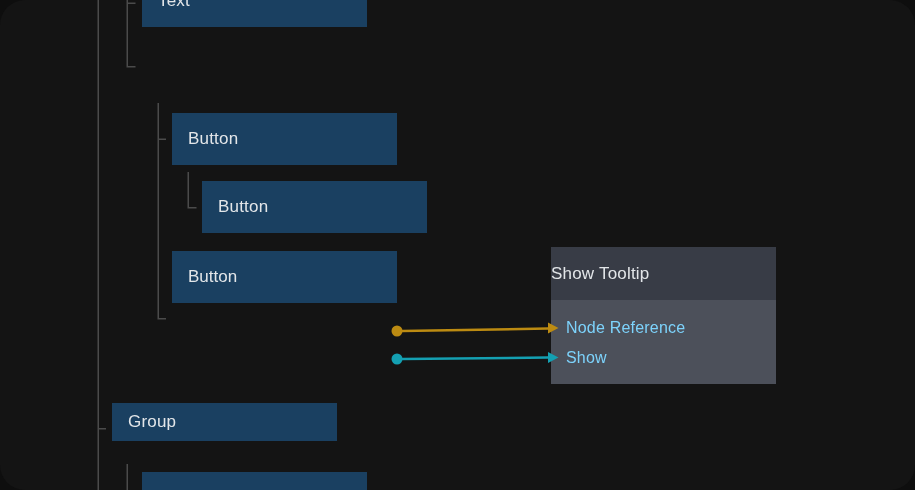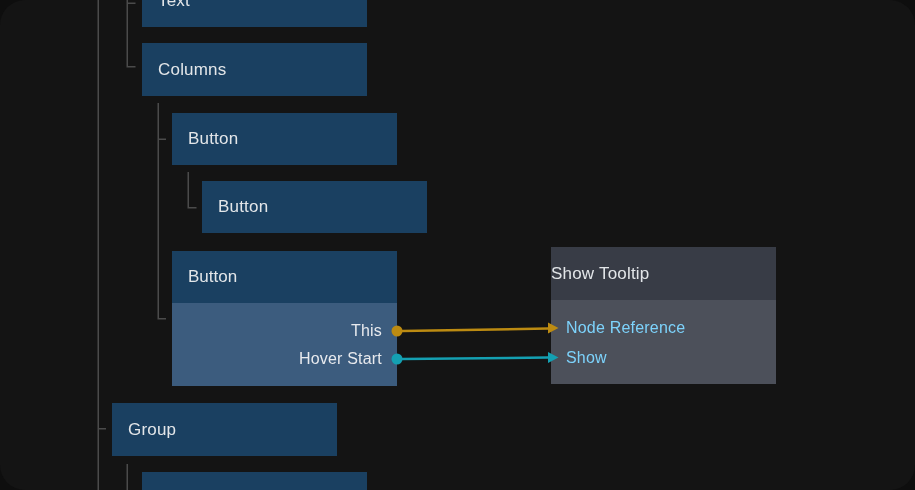--- a/index.html
+++ b/index.html
@@ -126,47 +126,36 @@
       <path d="M158.25,103 V318.75 H166 M158.25,139.25 H166"></path>
       <path d="M188.25,172 V207.75 H196.5"></path>
       <path d="M127.25,464 V490"></path>
     </g>
   </svg>
 
   <div class="node" style="left:142px; top:-25px;">
     <span>Text</span>
   </div>
 
-  <div class="node" style="left:142px; top:43px; height:53px;">
-    <span>Columns</span>
-  </div>
 
   <div class="node" style="left:172px; top:113px;">
     <span>Button</span>
   </div>
 
   <div class="node" style="left:202px; top:181px;">
     <span>Button</span>
   </div>
 
   <div class="node-compound">
     <div class="node-header">
       <span>Button</span>
     </div>
-    <div class="node-body">
-      <div class="port-row port-this">
-        <span>This</span>
-      </div>
-      <div class="port-row port-hover">
-        <span>Hover Start</span>
-      </div>
-    </div>
   </div>
 
-  <div class="node" style="left:112px; top:403px; height:53px;">
+  <div class="node" style="left:112px; top:403px; height:38px;">
     <span>Group</span>
   </div>
 
   <div class="node" style="left:142px; top:472px;">
     <span></span>
   </div>
 
   <div class="action-panel">
     <div class="action-header">
       <span>Show Tooltip</span>

